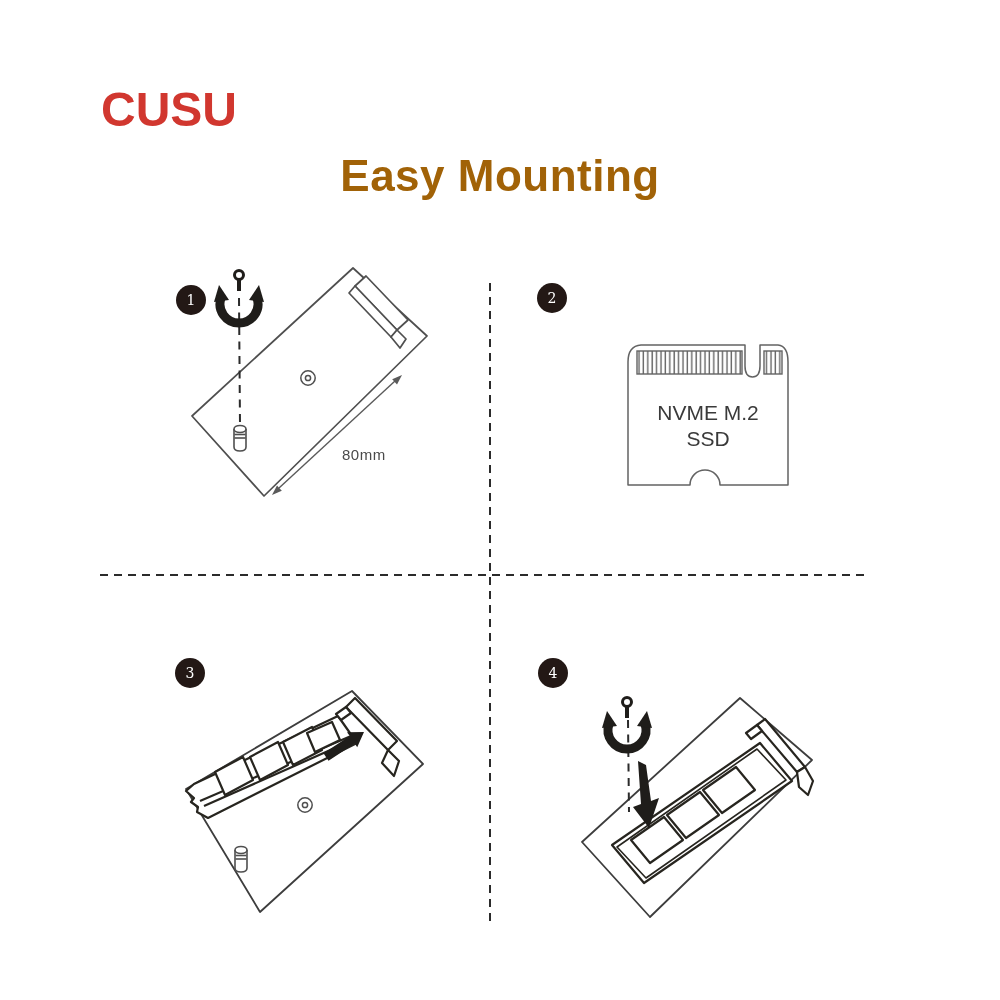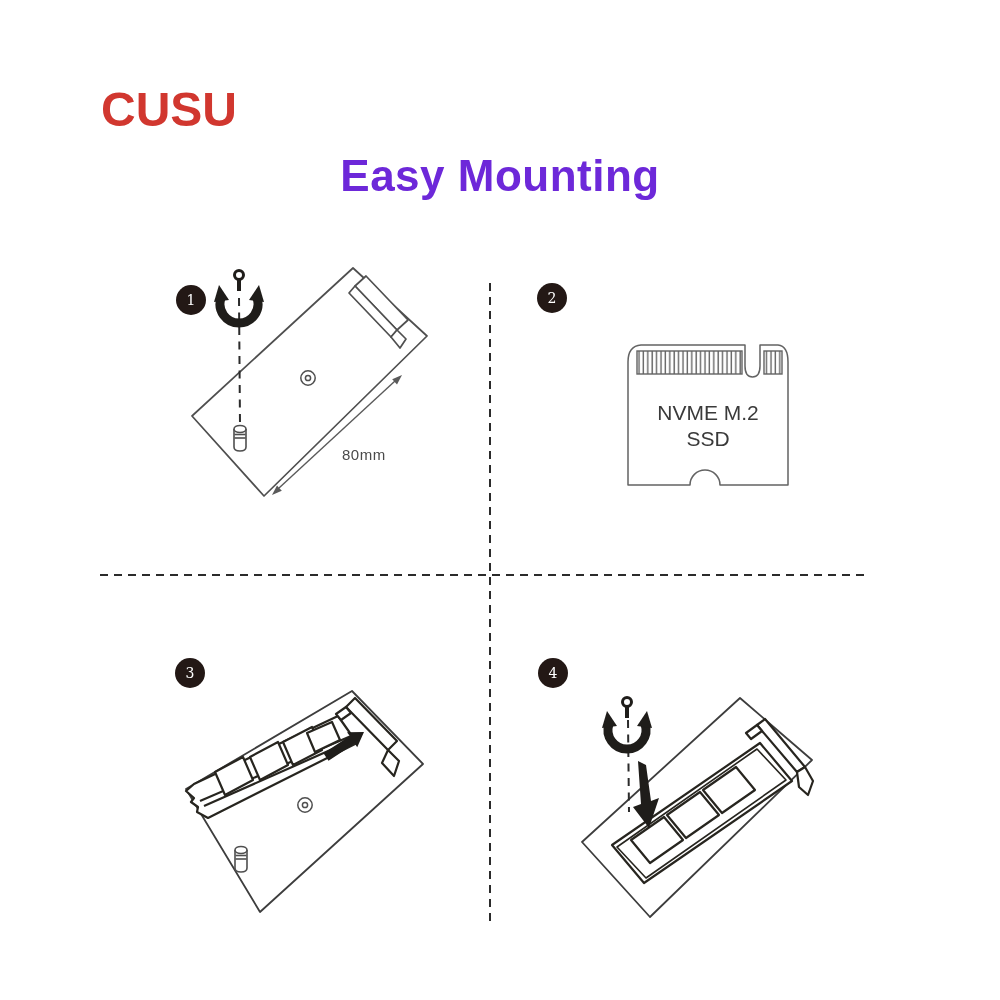--- a/index.html
+++ b/index.html
@@ -1,21 +1,21 @@
 <!DOCTYPE html>
 <html><head>
 <meta charset="utf-8">
 <style>
   html,body{margin:0;padding:0;background:#ffffff;}
   .page{position:relative;width:1000px;height:1000px;background:#ffffff;overflow:hidden;
         font-family:"Liberation Sans",sans-serif;padding-left:32px;}
   .brand{position:absolute;left:101px;top:86px;font-size:48px;font-weight:800;
          letter-spacing:0px;color:#D1372F;line-height:1;}
   .title{position:absolute;left:0;top:152px;width:1000px;text-align:center;
-         font-size:44px;font-weight:800;color:#6d28d9;letter-spacing:0.5px;line-height:1.1;}
+         font-size:44px;font-weight:800;color:#a16207;letter-spacing:0.5px;line-height:1.1;}
   .divider-h{position:absolute;left:100px;top:574px;width:768px;height:2px;
          background:repeating-linear-gradient(to right,#2B2B2B 0 8px,transparent 8px 14px);}
   .divider-v{position:absolute;left:489px;top:283px;width:2px;height:639px;
          background:repeating-linear-gradient(to bottom,#2B2B2B 0 8px,transparent 8px 14px);}
   .badge{position:absolute;width:30px;height:30px;border-radius:50%;background:#231815;
          color:#ffffff;font-family:"DejaVu Serif",serif;font-size:14px;line-height:30px;
          text-align:center;}
   .b1{left:176px;top:285px;} .b2{left:537px;top:283px;}
   .b3{left:175px;top:658px;} .b4{left:538px;top:658px;}
   svg{position:absolute;overflow:visible;}

